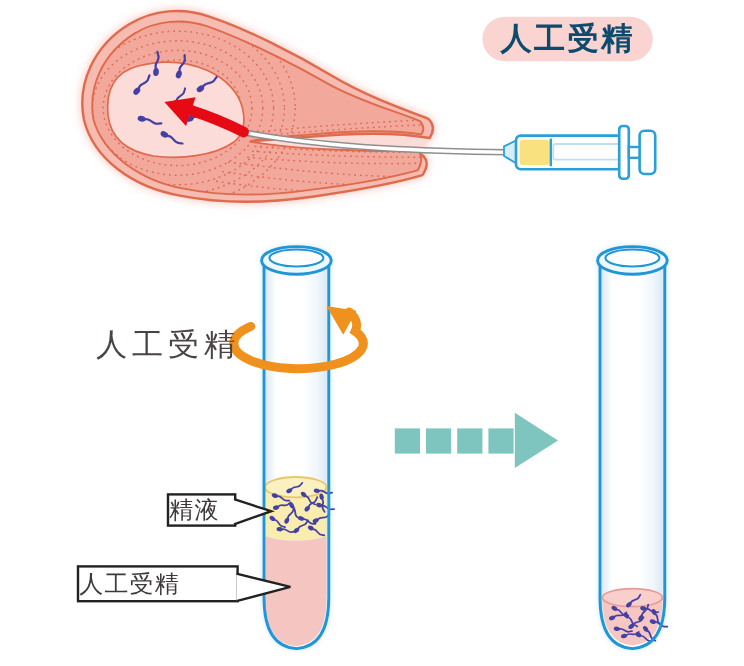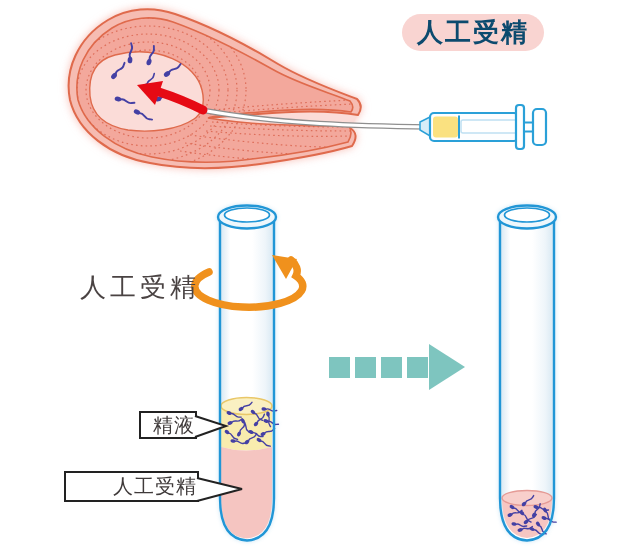--- a/index.html
+++ b/index.html
@@ -7,21 +7,21 @@
   .canvas{position:relative;width:620px;height:555px;background:#ffffff;overflow:hidden;}
   .art{position:absolute;left:0;top:0;width:620px;height:555px;}
   .uterus-glow{filter:drop-shadow(0 0 4px rgba(246,170,158,.75));}
   .tube-glow{filter:drop-shadow(0 0 2px rgba(140,200,235,.45));}
   .badge{position:absolute;left:402px;top:14px;width:142px;height:37px;
          background:#f9d4d1;border-radius:19px;display:flex;align-items:center;justify-content:center;
          font-size:26px;font-weight:700;color:#0c4a6e;letter-spacing:2px;}
   .centrifuge-label{position:absolute;left:80px;top:270px;font-size:26px;font-weight:500;
          color:#4a4343;letter-spacing:4px;white-space:nowrap;}
   .callout{position:absolute;background:#ffffff;border:2.2px solid #222222;
-         display:flex;align-items:center;justify-content:flex-end;
+         display:flex;align-items:center;justify-content:flex-start;
          font-size:20px;font-weight:500;color:#3f3a3a;letter-spacing:1px;box-sizing:border-box;z-index:3;}
   .callout-semen{left:139px;top:411px;width:58px;height:28px;}
   .callout-prep{left:64px;top:471px;width:135px;height:31px;}
   .wedge{position:absolute;overflow:visible;z-index:4;}
   .wedge-semen{left:195px;top:414px;width:36px;height:26px;}
   .wedge-prep{left:197px;top:476px;width:50px;height:28px;}
 </style>
 </head>
 <body>
 

